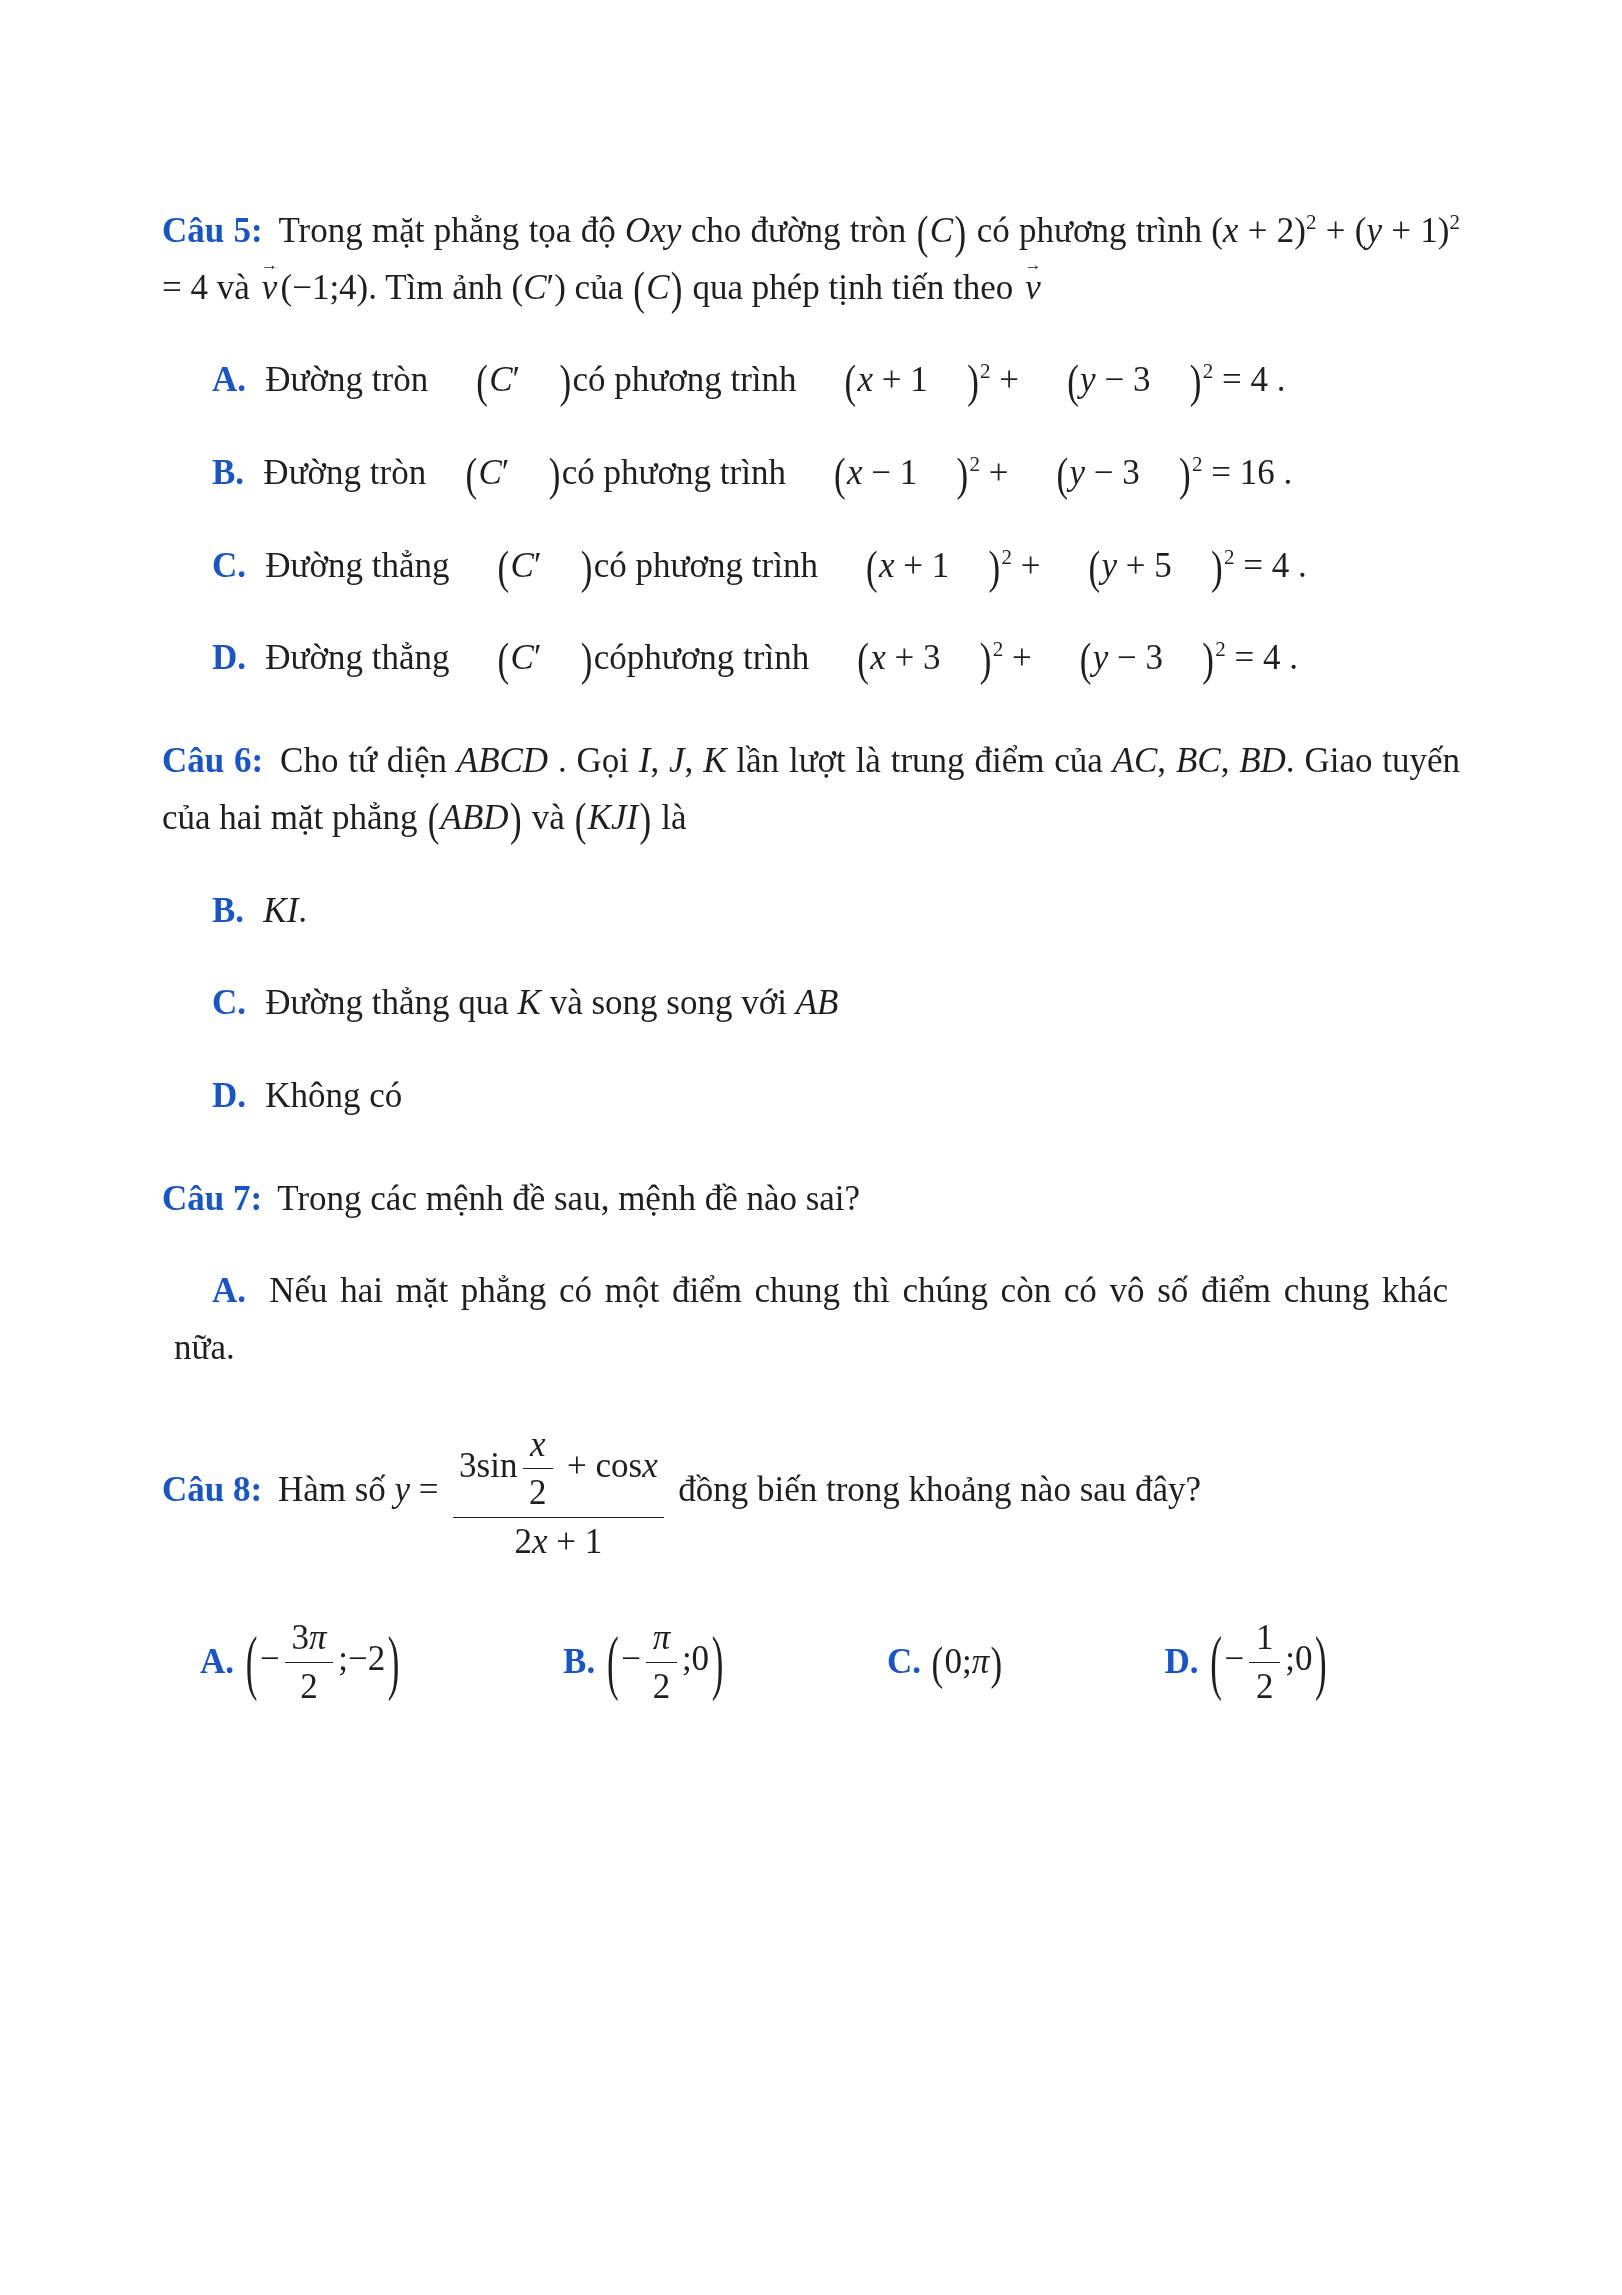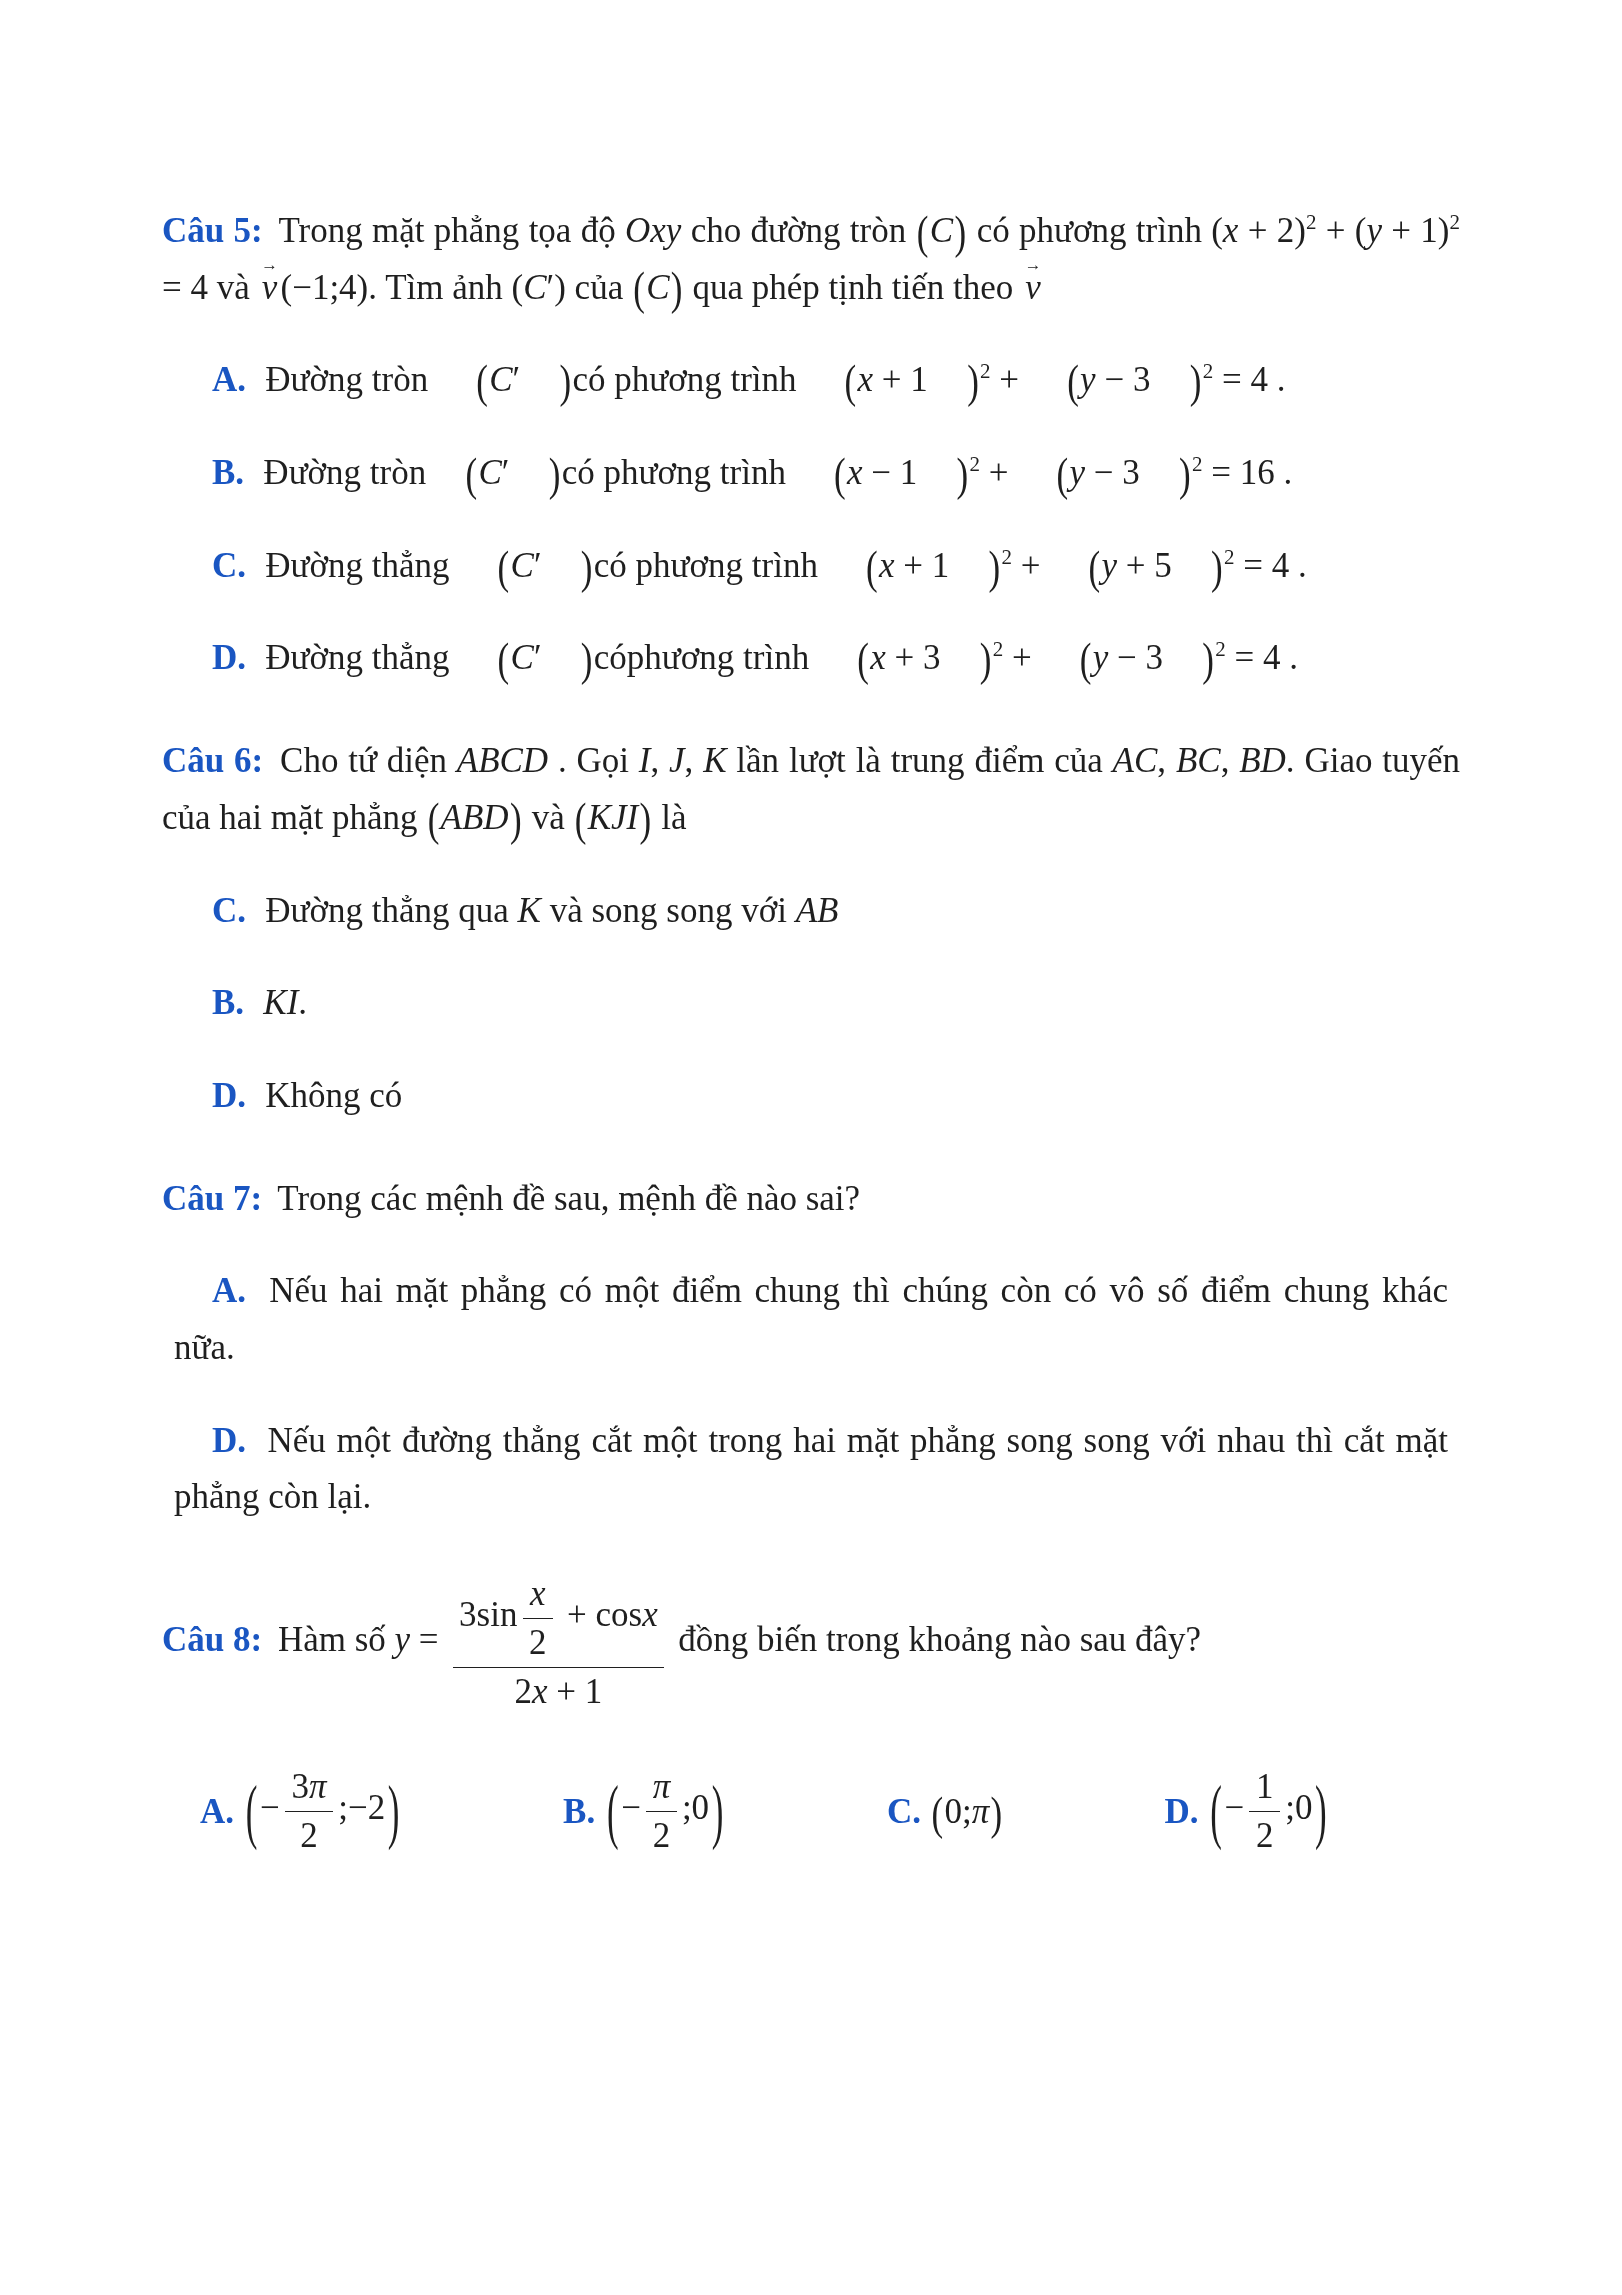--- a/index.html
+++ b/index.html
@@ -134,45 +134,41 @@
     <span><span class="mt">Đường thẳng </span><span class="bigp">(</span><span class="mi">C</span><span class="mt">′</span><span class="bigp">)</span><span class="mt">cóphương trình </span><span class="bigp">(</span><span class="mi">x</span><span class="mt"> + 3</span><span class="bigp">)</span><span class="msup">2</span><span class="mt"> + </span><span class="bigp">(</span><span class="mi">y</span><span class="mt"> − 3</span><span class="bigp">)</span><span class="msup">2</span><span class="mt"> = 4 .</span></span>
   </p>
 </div>
 
 <div class="question">
   <p class="stem">
     <span class="qlabel">Câu 6:</span>
     <span><span class="mt">Cho tứ diện </span><span class="mi">ABCD</span><span class="mt"> . Gọi </span><span class="mi">I</span><span class="mt">, </span><span class="mi">J</span><span class="mt">, </span><span class="mi">K</span><span class="mt"> lần lượt là trung điểm của </span><span class="mi">AC</span><span class="mt">, </span><span class="mi">BC</span><span class="mt">, </span><span class="mi">BD</span><span class="mt">. Giao tuyến của hai mặt phẳng </span><span class="bigp">(</span><span class="mi">ABD</span><span class="bigp">)</span><span class="mt"> và </span><span class="bigp">(</span><span class="mi">KJI</span><span class="bigp">)</span><span class="mt"> là</span></span>
   </p>
   <p class="option">
+    <span class="olabel">B.</span>
+    <span><span class="mi">KI</span><span class="mt">.</span></span>
+  </p>
+  <p class="option">
     <span class="olabel">C.</span>
     <span><span class="mt">Đường thẳng qua </span><span class="mi">K</span><span class="mt">  và song song với </span><span class="mi">AB</span></span>
-  </p>
-  <p class="option">
-    <span class="olabel">B.</span>
-    <span><span class="mi">KI</span><span class="mt">.</span></span>
   </p>
   <p class="option">
     <span class="olabel">D.</span>
     <span><span class="mt">Không có</span></span>
   </p>
 </div>
 
 <div class="question">
   <p class="stem">
     <span class="qlabel">Câu 7:</span>
     <span><span class="mt">Trong các mệnh đề sau, mệnh đề nào sai?</span></span>
   </p>
   <p class="option">
     <span class="olabel">A.</span>
     <span><span class="mt">Nếu hai mặt phẳng có một điểm chung thì chúng còn có vô số điểm chung khác nữa.</span></span>
-  </p>
-  <p class="option">
-    <span class="olabel">D.</span>
-    <span><span class="mt">Nếu một đường thẳng cắt một trong hai mặt phẳng song song với nhau thì cắt mặt phẳng còn lại.</span></span>
   </p>
 </div>
 
 <div class="question">
   <p class="stem">
     <span class="qlabel">Câu 8:</span>
     <span><span class="mt">Hàm số </span><span class="mi">y</span><span class="mt"> = </span><span class="frac"><span class="num"><span class="mt">3sin</span><span class="frac"><span class="num"><span class="mi">x</span></span><span class="den"><span class="mt">2</span></span></span><span class="mt"> + cos</span><span class="mi">x</span></span><span class="den"><span class="mt">2</span><span class="mi">x</span><span class="mt"> + 1</span></span></span><span class="mt">  đồng biến trong khoảng nào sau đây?</span></span>
   </p>
   <div class="options-row">
     <span class="option-inline">

